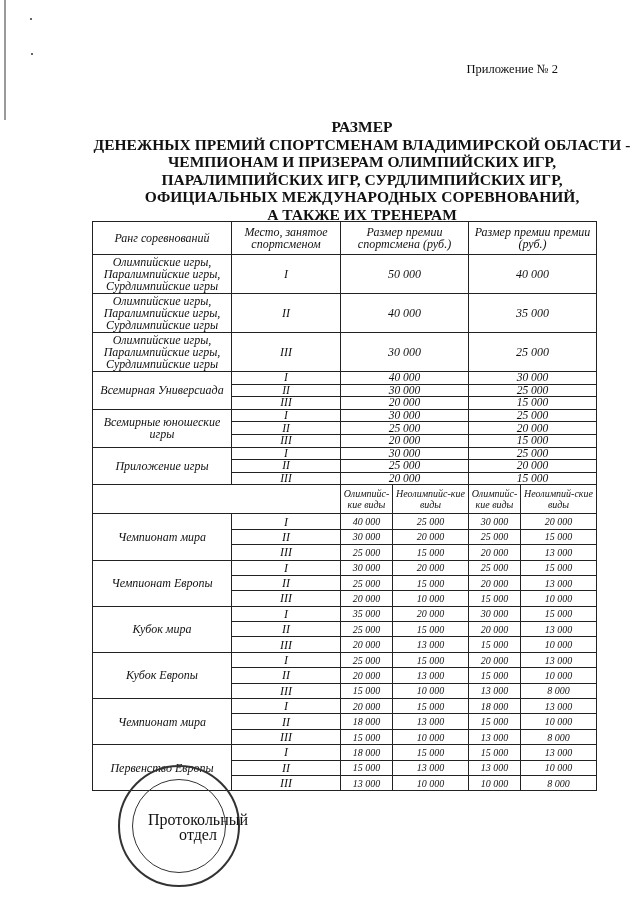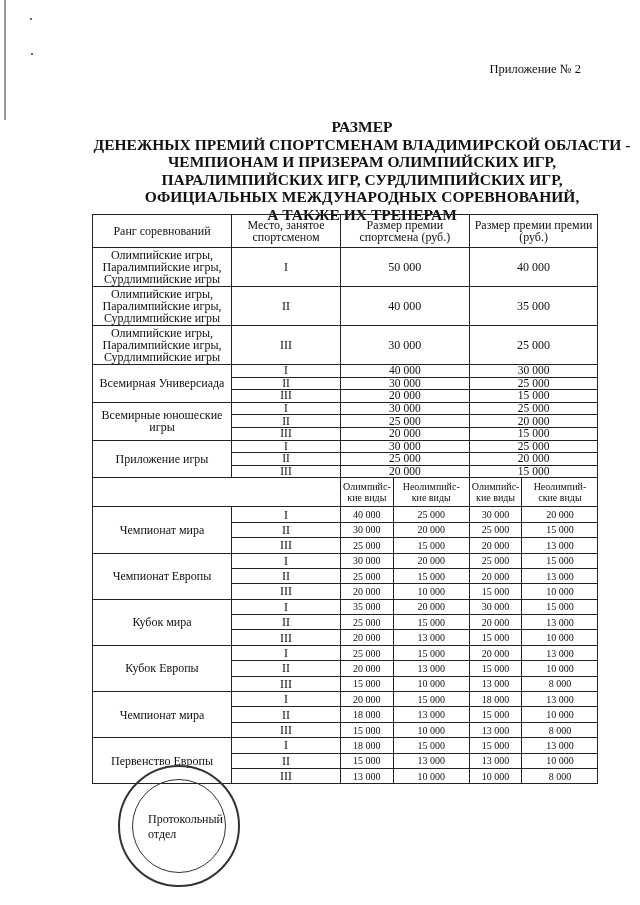--- a/index.html
+++ b/index.html
@@ -3,42 +3,42 @@
 <meta charset="utf-8">
 <style>
   html, body { margin: 0; padding: 0; }
   body {
     width: 640px; height: 905px; background: #ffffff; position: relative; overflow: hidden;
     font-family: "Liberation Serif", "DejaVu Serif", serif; color: #111;
   }
   .scan-edge { position: absolute; left: 4px; top: 0; width: 2px; height: 120px; background: #9a9a9a; }
   .speck { position: absolute; width: 2px; height: 2px; background: #666; }
 
-  .appendix { position: absolute; right: 21px; top: 62px; text-align: right; font-size: 12.5px; line-height: 14px; }
+  .appendix { position: absolute; right: 44px; top: 62px; text-align: right; font-size: 12.5px; line-height: 14px; }
   .appendix .l1 { padding-right: 38px; }
   .appendix .l3 { padding-right: 0; }
   .appendix .mono { font-family: "Liberation Mono", "DejaVu Sans Mono", monospace; font-size: 14px; text-decoration: underline; }
 
   .title { position: absolute; left: 82px; width: 560px; top: 118px; text-align: center; font-weight: bold; font-size: 15.5px; line-height: 17.5px; }
 
-  table.main { position: absolute; left: 92px; top: 214px; border-collapse: collapse; font-size: 12px; }
+  table.main { position: absolute; left: 92px; top: 221px; border-collapse: collapse; font-size: 12px; font-style: italic; }
   table.main td { border: 1px solid #222; padding: 0 2px; text-align: center; vertical-align: middle; line-height: 12px; }
   td.rank { text-align: left; }
   .c1 { width: 139px; } .c2 { width: 109px; }
   .sc { width: 52px; } .sc2 { width: 76px; } .sc3 { width: 52px; } .sc4 { width: 76px; }
   tr.h td { height: 32px; }
   tr.big td { height: 38px; }
   tr.sm td { height: 11.6px; font-size: 11.5px; line-height: 11px; }
   tr.sub td { height: 28px; font-size: 10px; line-height: 11px; }
   tr.x td { height: 14.4px; font-size: 10px; line-height: 11px; }
   td.rk2 { font-size: 12px !important; line-height: 12px !important; }
 
   .stamp { position: absolute; left: 118px; top: 765px; width: 118px; height: 118px; border: 2.5px solid #333; border-radius: 50%; }
   .stamp::after { content: ""; position: absolute; left: 12px; top: 12px; right: 12px; bottom: 12px; border: 1.5px solid #333; border-radius: 50%; }
-  .stamp-text { position: absolute; left: 148px; top: 812px; font-size: 12px; line-height: 15px; }
+  .stamp-text { position: absolute; left: 148px; top: 812px; font-size: 16px; text-align: center; line-height: 15px; }
 </style>
 </head>
 <body>
 
 <div class="scan-edge"></div>
 <div class="speck" style="left:30px;top:18px"></div>
 <div class="speck" style="left:31px;top:53px"></div>
 
 <div class="appendix">
   <div class="l1">Приложение № 2</div>

